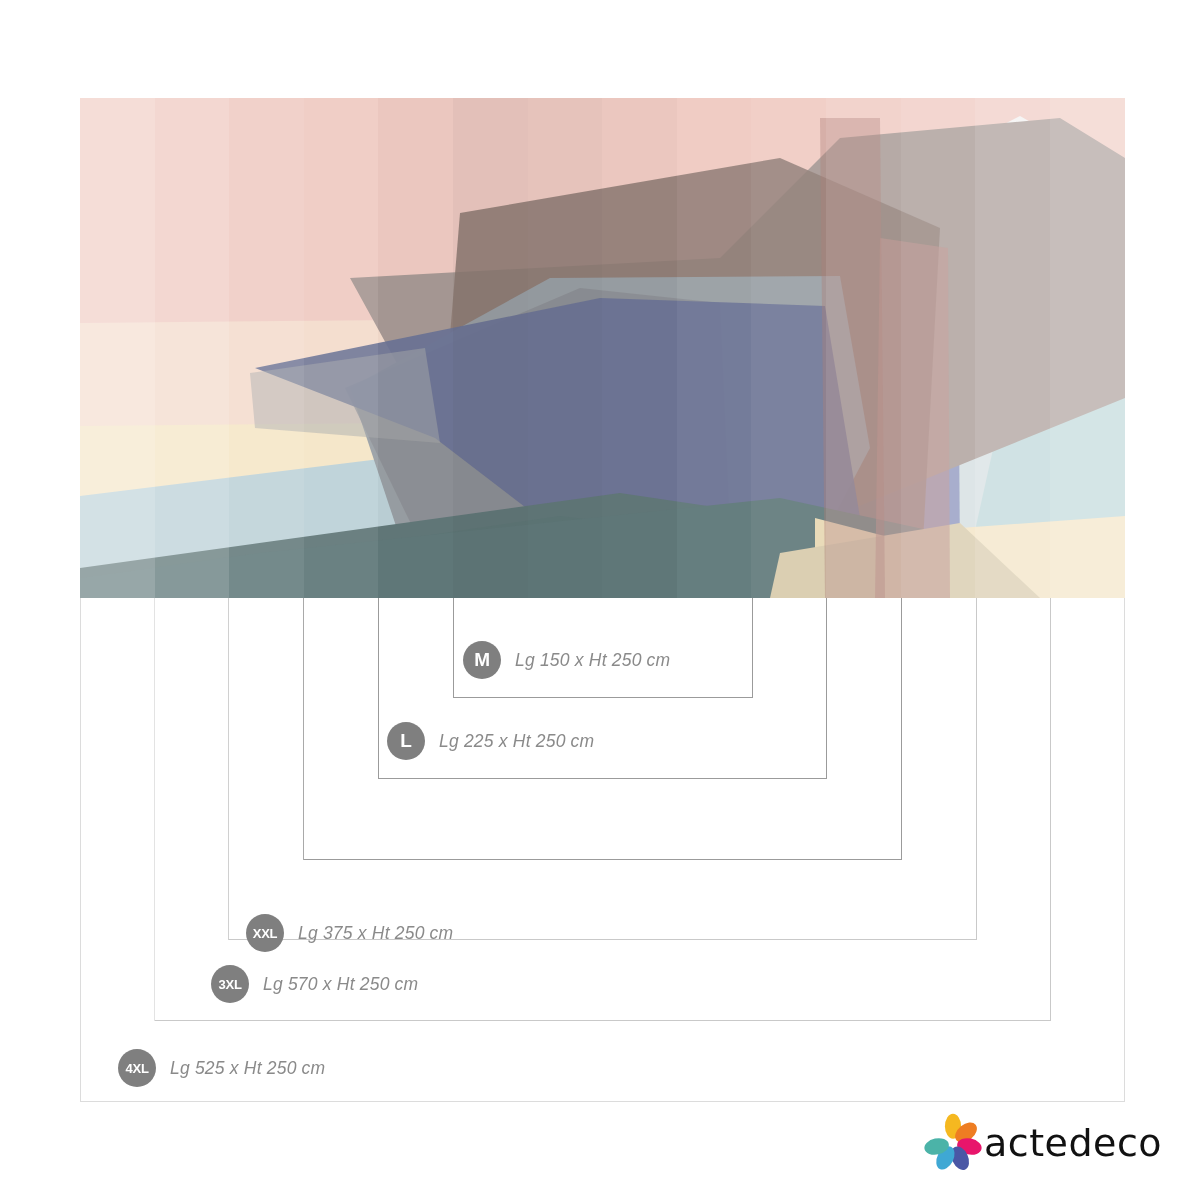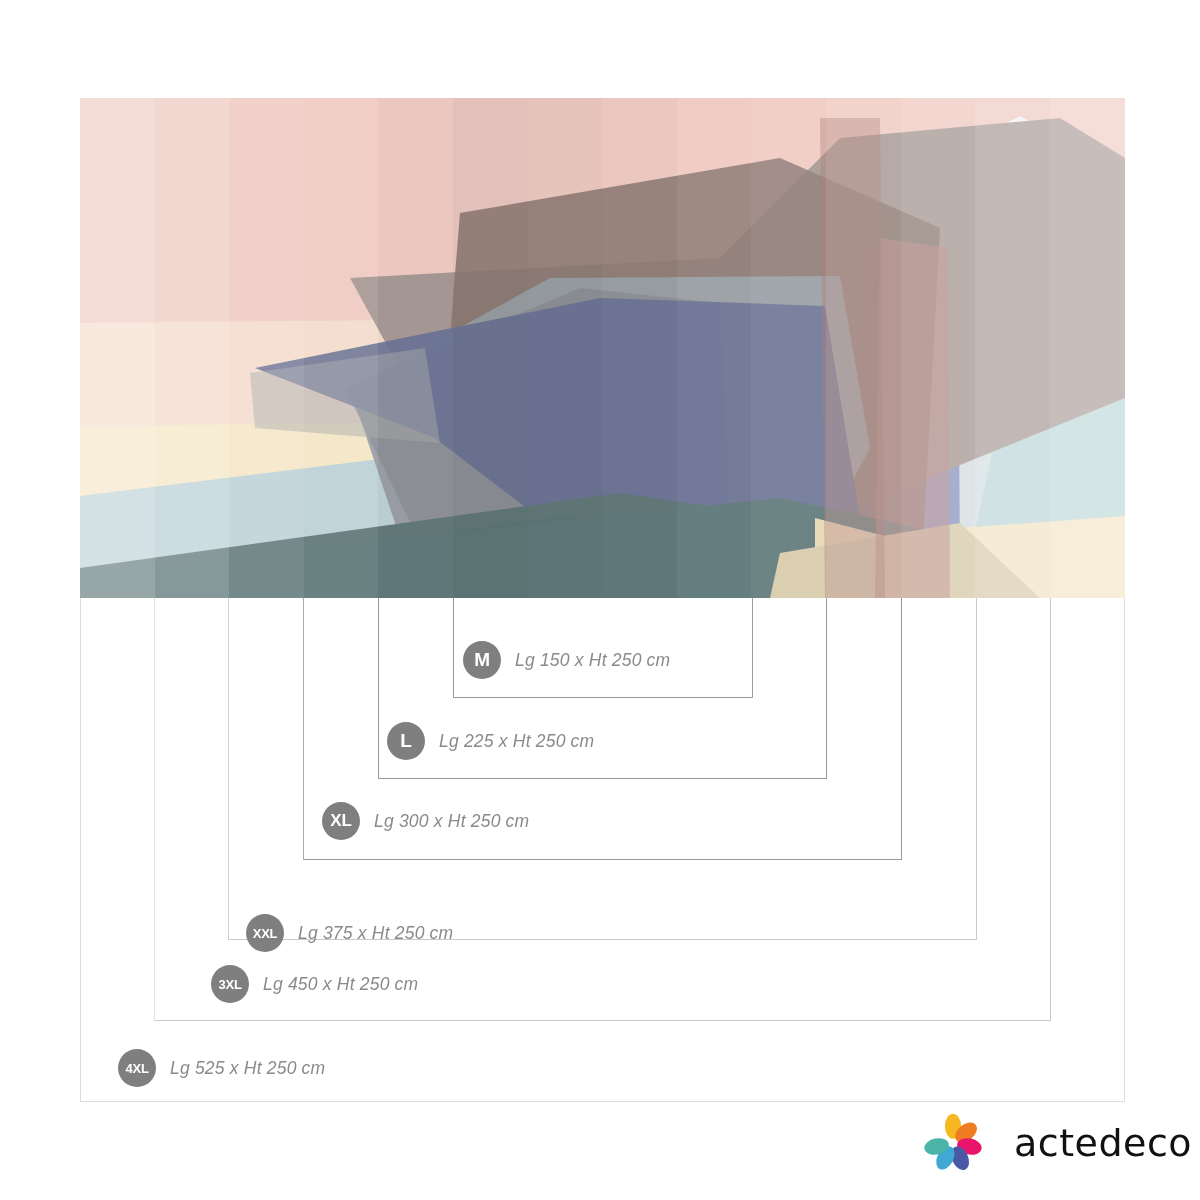--- a/index.html
+++ b/index.html
@@ -61,21 +61,21 @@
   .dim-text{
     font-size:17.5px;
     color:#8a8a8a;
     letter-spacing:0.2px;
     font-style:italic;
   }
 
   
   #logo{
     position:absolute;left:922px;top:1112px;
-    display:flex;align-items:center;gap:30px;
+    display:flex;align-items:center;gap:0;
   }
   #logo-mark{width:62px;height:62px;display:block;}
   #logo-word{
     font-size:38px;
     color:#111111;
     letter-spacing:0.5px;
     font-family:"DejaVu Sans","Liberation Sans",sans-serif;
   }
 </style>
 </head>
@@ -157,33 +157,29 @@
   <div class="size-label" style="left:463px;top:641px;">
     <div class="badge s1">M</div>
     <div class="dim-text">Lg 150 x Ht 250 cm</div>
   </div>
 
   <div class="size-label" style="left:387px;top:722px;">
     <div class="badge s1">L</div>
     <div class="dim-text">Lg 225 x Ht 250 cm</div>
   </div>
 
-  <div class="size-label" style="left:322px;top:802px;">
-    <div class="badge s2">XL</div>
-    <div class="dim-text">Lg 300 x Ht 250 cm</div>
-  </div>
 
   <div class="size-label" style="left:246px;top:914px;">
     <div class="badge s3">XXL</div>
     <div class="dim-text">Lg 375 x Ht 250 cm</div>
   </div>
 
   <div class="size-label" style="left:182px;top:965px;margin-left:29px;">
     <div class="badge s3">3XL</div>
-    <div class="dim-text">Lg 450 x Ht 250 cm</div>
+    <div class="dim-text">Lg 570 x Ht 250 cm</div>
   </div>
 
   <div class="size-label" style="left:118px;top:1049px;">
     <div class="badge s3">4XL</div>
     <div class="dim-text">Lg 525 x Ht 250 cm</div>
   </div>
 
   <div id="logo">
     <svg id="logo-mark" viewBox="0 0 100 100">
       <g transform="translate(50,50)">

